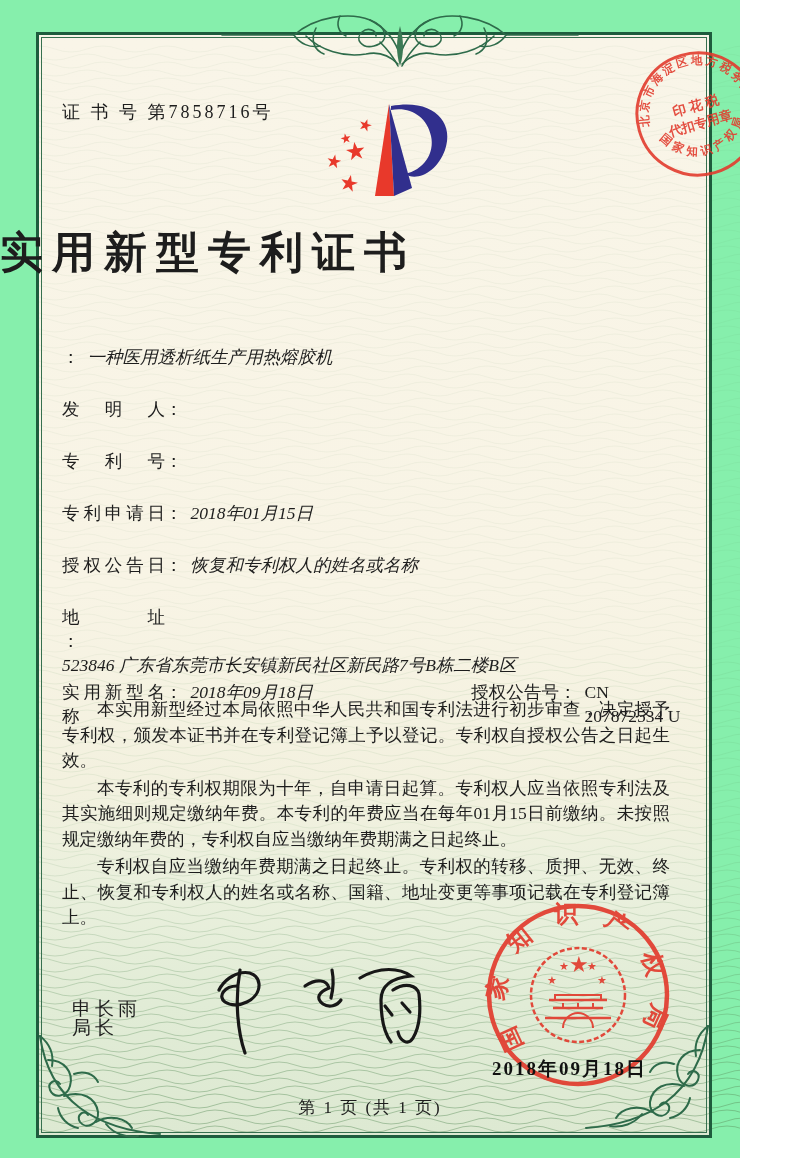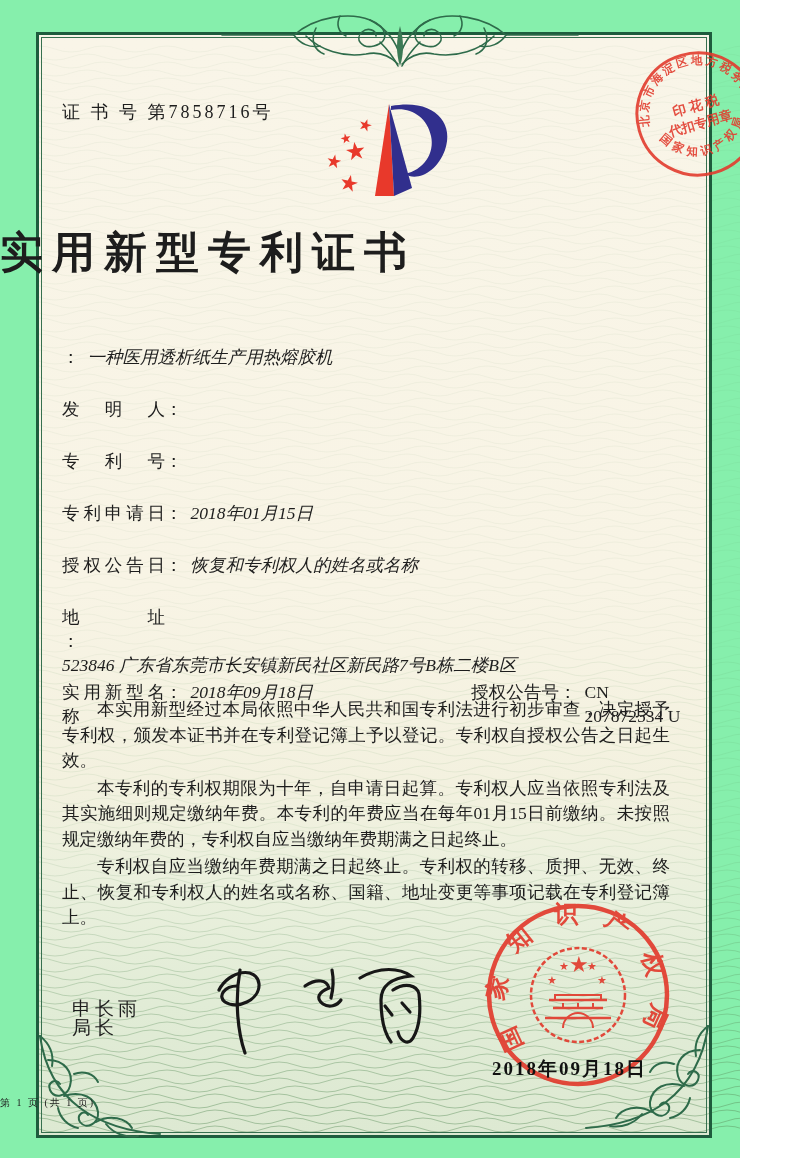--- a/index.html
+++ b/index.html
@@ -26,21 +26,21 @@
   .grant-right{position:absolute;left:393px;top:0;display:flex;margin-left:16px;}
   .grant-right .flabel{width:88px;}
   .paras{position:absolute;left:62px;top:697px;right:70px;font-size:17.5px;line-height:25.5px;text-align:justify;}
   .paras p{margin:0 0 2px 0;text-indent:2em;}
   .signer-title{position:absolute;left:72px;top:1015px;font-size:19px;letter-spacing:4px;}
   .signer-name{position:absolute;left:72px;top:996px;font-size:19px;letter-spacing:4px;}
   .sig{position:absolute;left:185px;top:948px;}
   .seal{position:absolute;left:483px;top:900px;opacity:.92;}
   .tax-stamp{position:absolute;left:632px;top:48px;transform:rotate(-16deg);opacity:.9;}
   .seal-date{position:absolute;left:492px;top:1056px;font-size:19px;font-weight:600;letter-spacing:2px;color:#111;z-index:5;}
-  .footer{position:absolute;left:0;top:1096px;width:100%;font-size:10px;letter-spacing:2px;}
+  .footer{position:absolute;left:0;top:1096px;width:100%;text-align:center;font-size:17px;letter-spacing:2px;}
   .stamp-red{fill:#e23c2e;}
   text{font-family:"Liberation Serif","DejaVu Serif",serif;}
 </style>
 </head>
 <body>
 
 <div class="page">
 
   <div class="inner-bg">
     <svg id="waves" width="730" height="1100">

